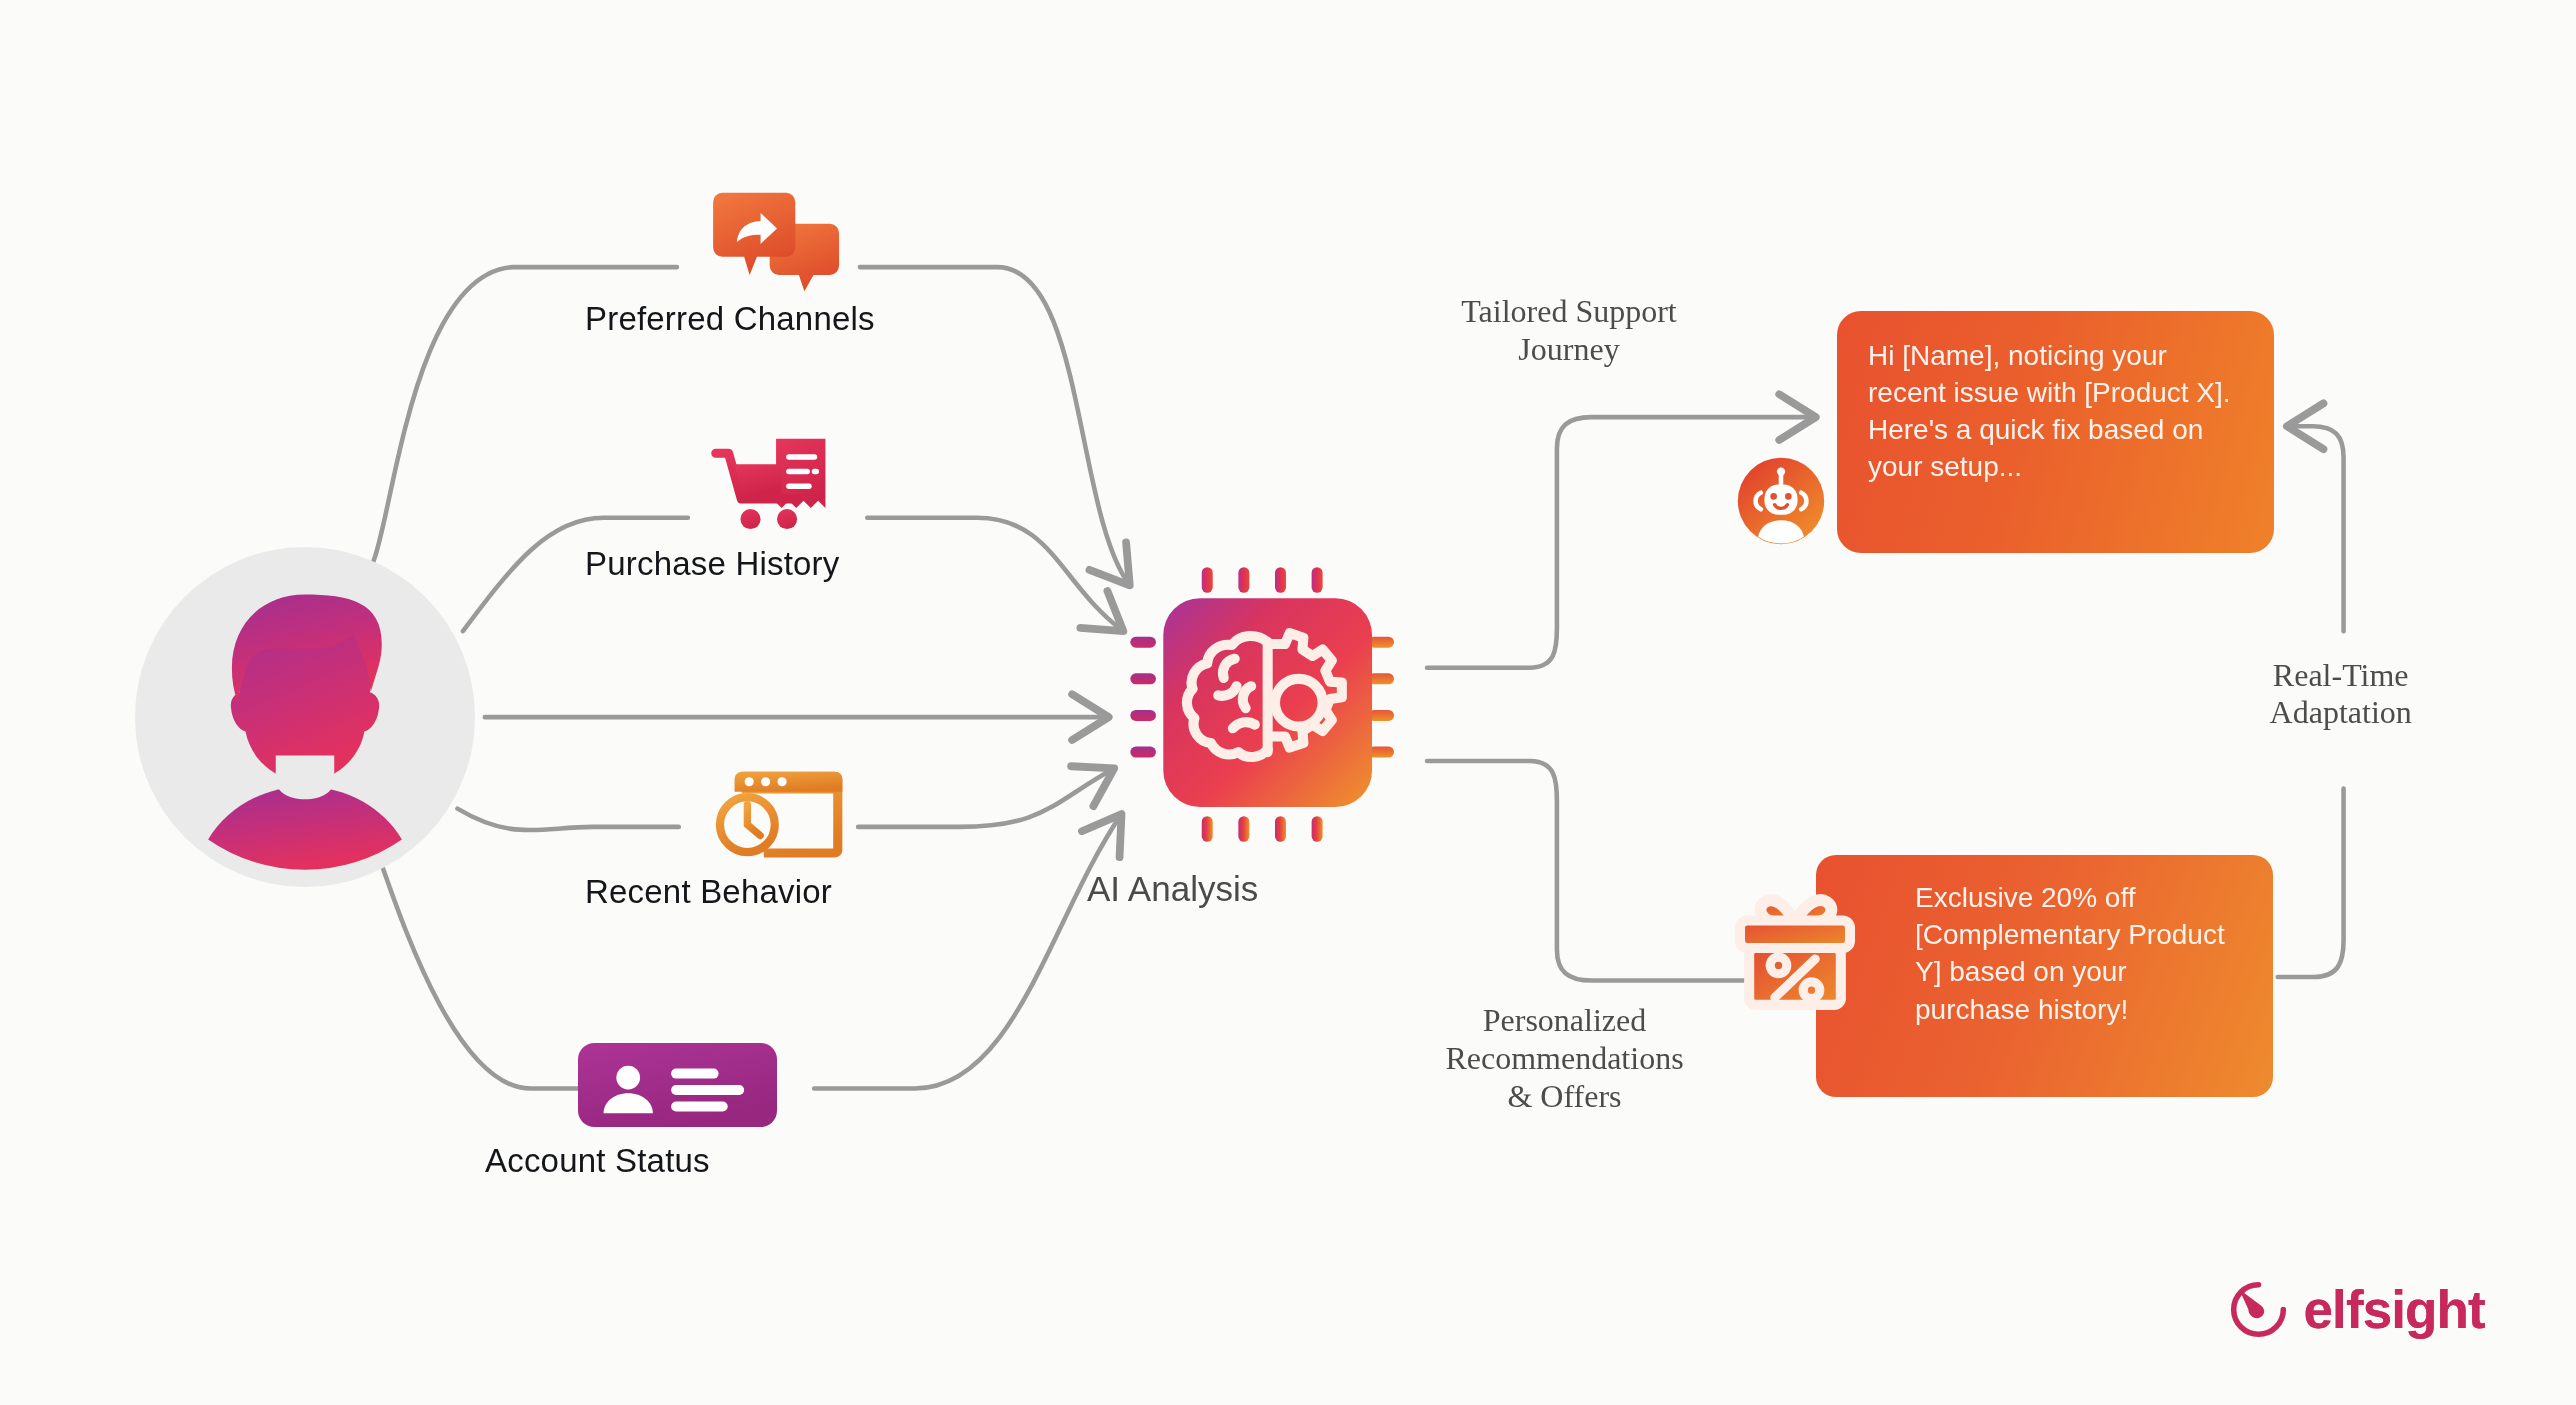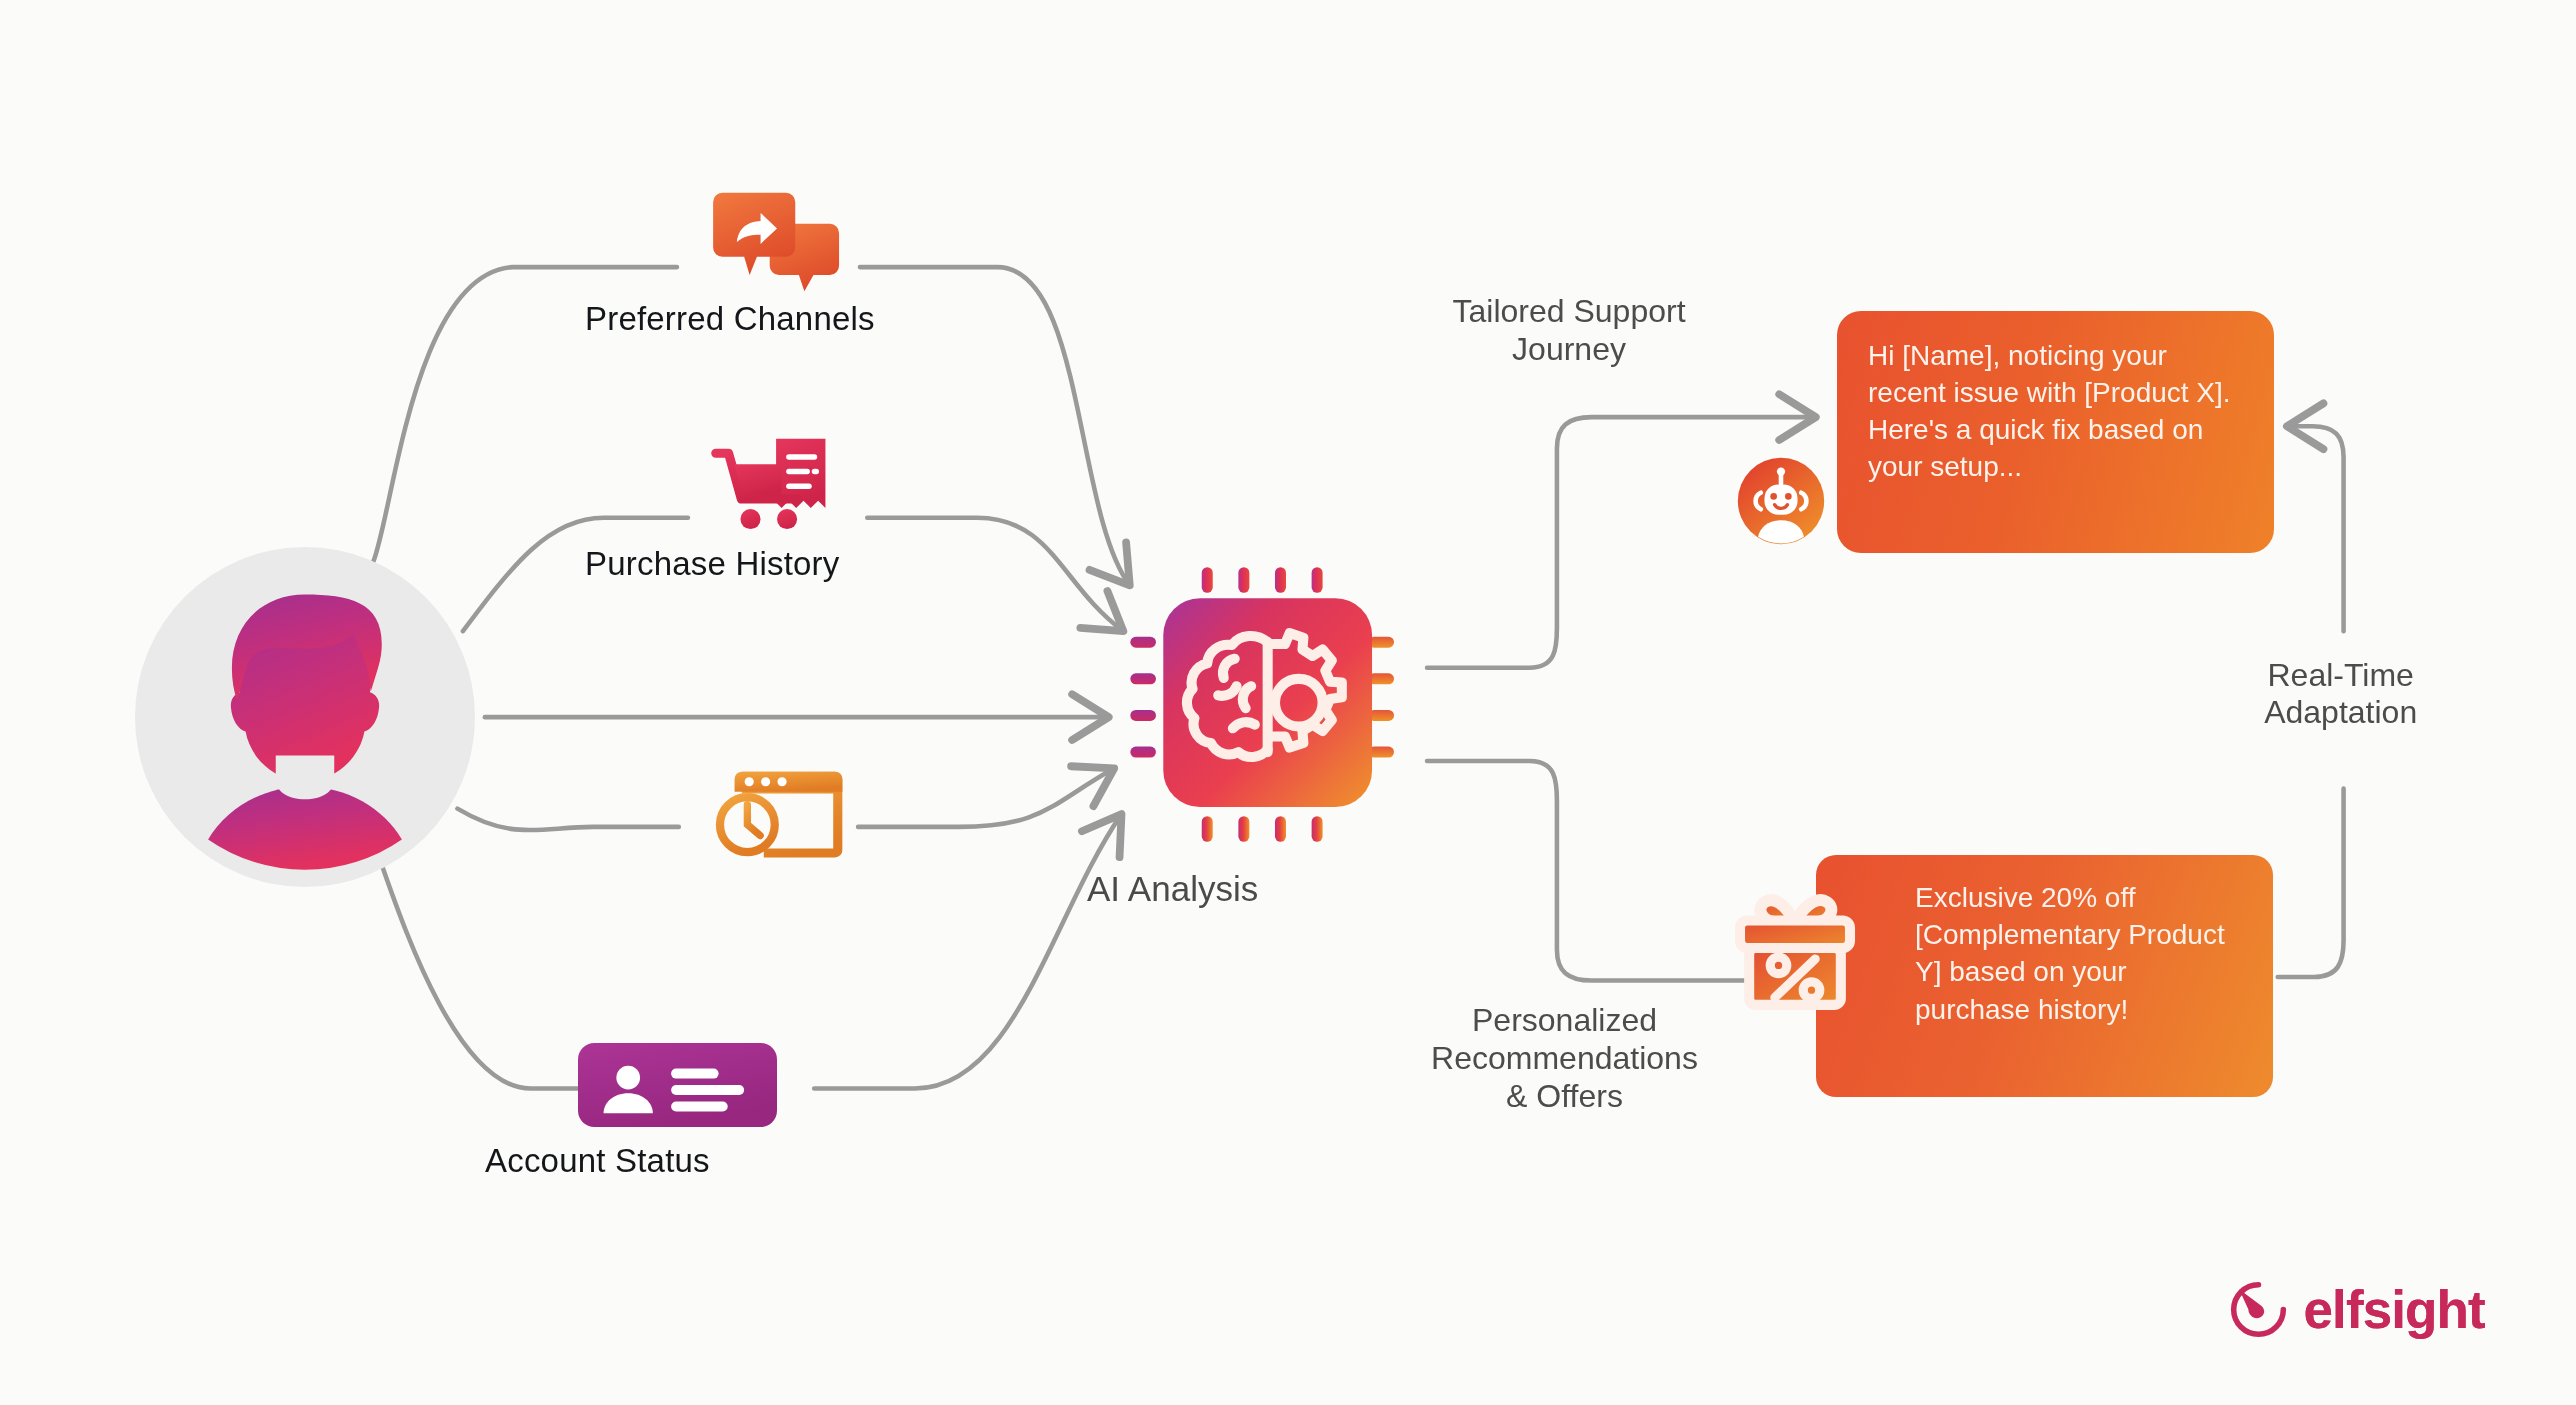--- a/index.html
+++ b/index.html
@@ -71,20 +71,21 @@
     white-space: nowrap;
   }
 
   
   .flow-label {
     position: absolute;
     text-align: center;
     font-size: 32px;
     line-height: 1.18;
     color: #4c4c4c;
+    font-family: Liberation Serif, serif;
   }
   #label-tailored { left: 1377px; top: 293px; width: 384px; }
   #label-personalized { left: 1368px; top: 1002px; width: 393px; }
   #label-realtime {
     left: 2186px; top: 651px; width: 302px;
     background: #fbfbf9;
     padding: 5.5px 3.7px;
   }
 
   
@@ -274,20 +275,21 @@
         <path fill="url(#gRb)" d="M36 6h102a8 8 0 0 1 8 8v14H28V14a8 8 0 0 1 8-8z"></path>
         <circle fill="#fff" cx="44" cy="17" r="5"></circle>
         <circle fill="#fff" cx="62" cy="17" r="5"></circle>
         <circle fill="#fff" cx="80" cy="17" r="5"></circle>
 
         <circle fill="#fbfbf9" cx="42" cy="64" r="34"></circle>
         <circle fill="none" stroke="url(#gRb)" stroke-width="9" cx="42" cy="64" r="30"></circle>
         <path fill="none" stroke="url(#gRb)" stroke-width="8" stroke-linecap="round" d="M42 42v22l14 12"></path>
       </svg>
     </div>
+    <div class="attr-label">Recent Behavior</div>
   </div>
 
   <div class="attr" style="left:485px; top:1034px; width:384px;">
     <div class="icon-box">
       <svg width="199" height="84" viewBox="0 0 218 92" xmlns="http://www.w3.org/2000/svg">
         <defs>
           <linearGradient id="gAs" x1="0" y1="0" x2="0.45" y2="1">
             <stop offset="0%" stop-color="#ac3496"></stop>
             <stop offset="100%" stop-color="#97277f"></stop>
           </linearGradient>

